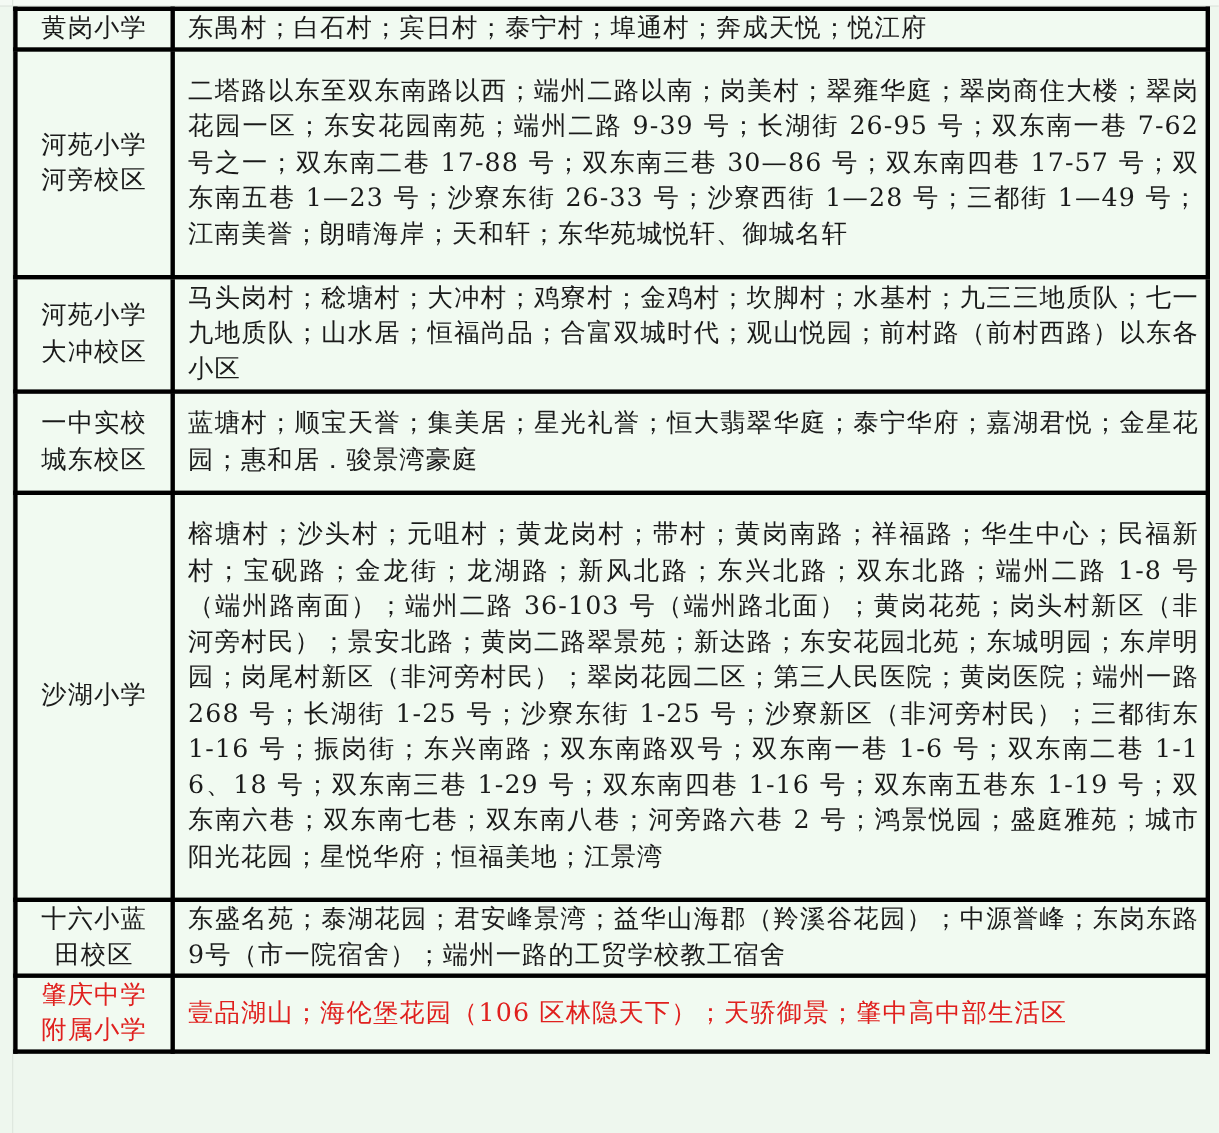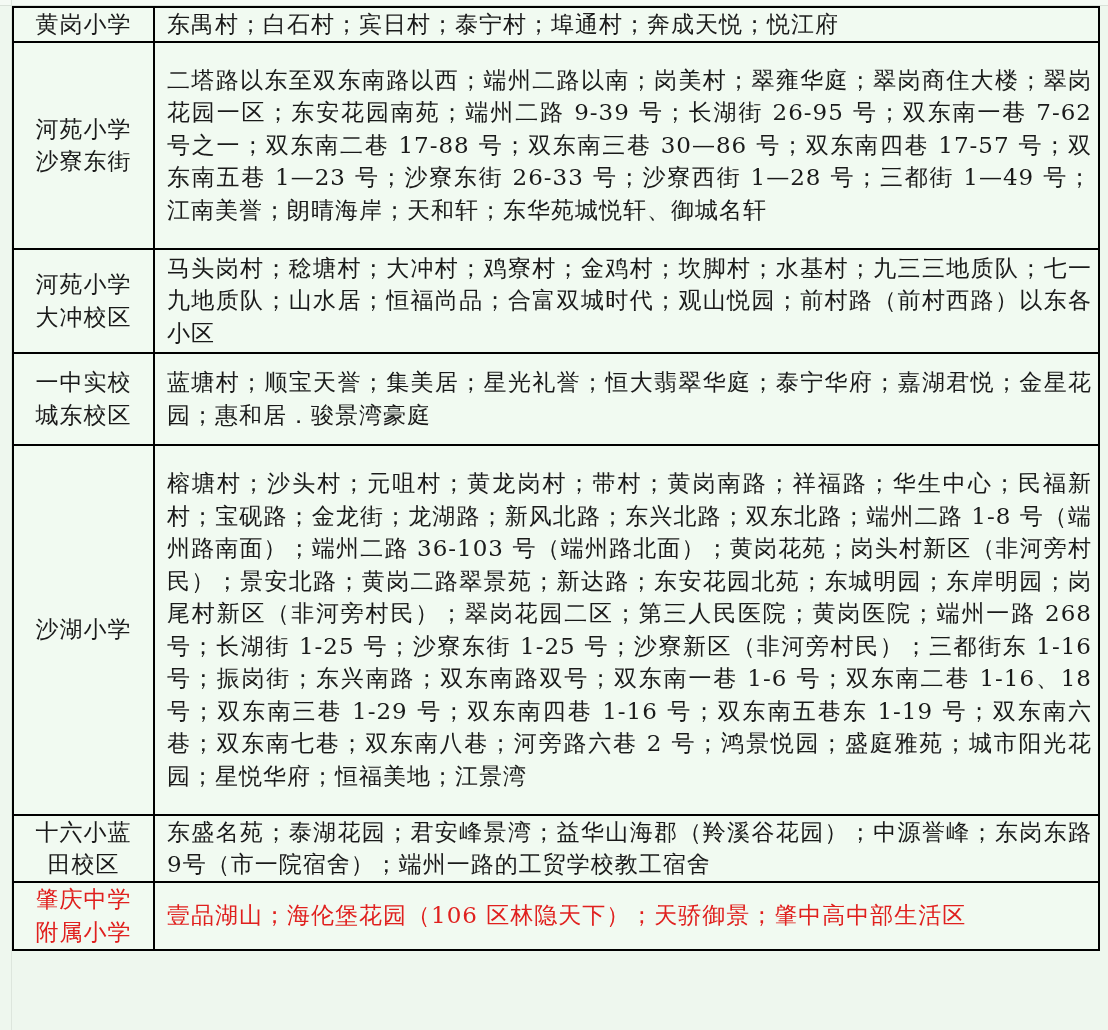--- a/index.html
+++ b/index.html
@@ -19,21 +19,21 @@
       border-right: 1px solid #dde6dd;
     }
     table.zone {
       position: absolute; left: 12px; top: 6px;
       width: 1088px;
       border-collapse: collapse;
       background: #f1faf1;
       table-layout: fixed;
     }
     table.zone td {
-      border: 2px solid #000000;
+      border: 4px solid #000000;
       color: #1a1a1a;
       font-size: 23px;
       line-height: 32.5px;
       letter-spacing: 1px;
       vertical-align: middle;
     }
     td.school {
       width: 131px;
       text-align: center;
       padding: 0 4px;
@@ -55,21 +55,21 @@
 
 <table class="zone">
   <tbody>
     <tr style="height:34px">
       <td class="school">黄岗小学</td>
       <td class="areas">东禺村；白石村；宾日村；泰宁村；埠通村；奔成天悦；悦江府</td>
     </tr>
     <tr style="height:207px">
       <td class="school">
         <div>河苑小学</div>
-        <div>沙寮东街</div>
+        <div>河旁校区</div>
       </td>
       <td class="areas">二塔路以东至双东南路以西；端州二路以南；岗美村；翠雍华庭；翠岗商住大楼；翠岗花园一区；东安花园南苑；端州二路 9-39 号；长湖街 26-95 号；双东南一巷 7-62 号之一；双东南二巷 17-88 号；双东南三巷 30—86 号；双东南四巷 17-57 号；双东南五巷 1—23 号；沙寮东街 26-33 号；沙寮西街 1—28 号；三都街 1—49 号；江南美誉；朗晴海岸；天和轩；东华苑城悦轩、御城名轩</td>
     </tr>
     <tr style="height:104px">
       <td class="school">
         <div>河苑小学</div>
         <div>大冲校区</div>
       </td>
       <td class="areas">马头岗村；稔塘村；大冲村；鸡寮村；金鸡村；坎脚村；水基村；九三三地质队；七一九地质队；山水居；恒福尚品；合富双城时代；观山悦园；前村路（前村西路）以东各小区</td>
     </tr>

